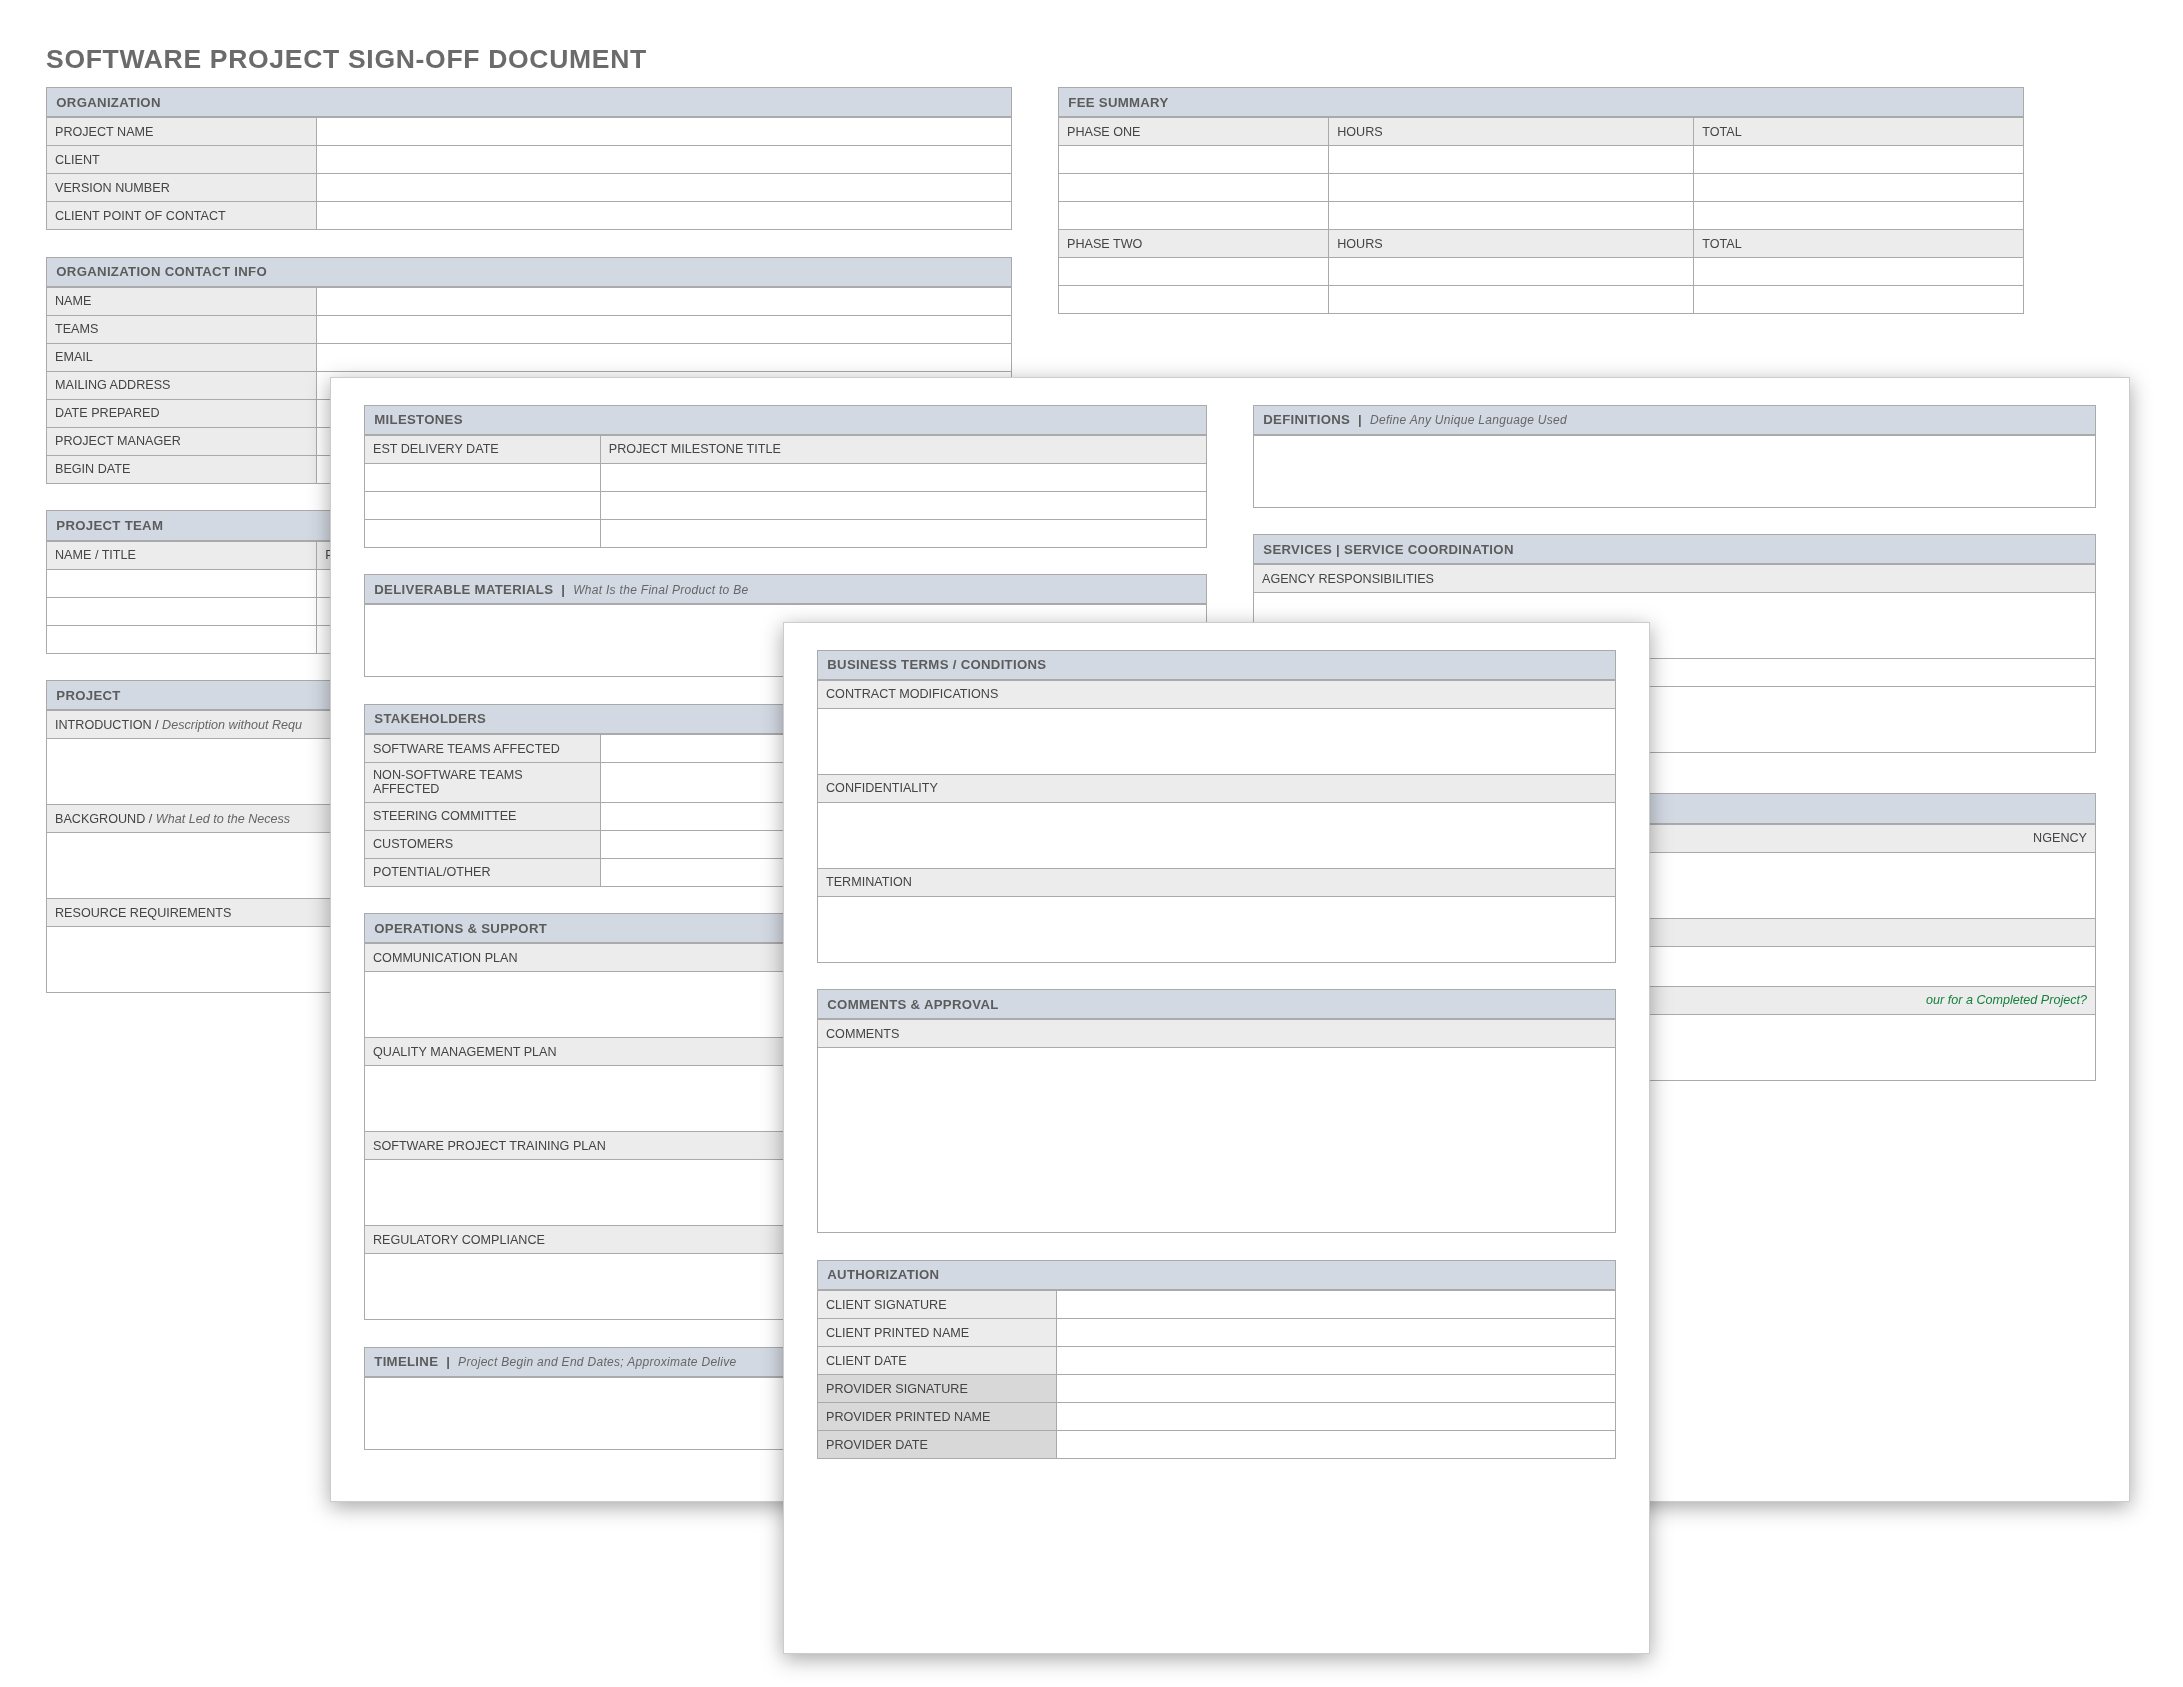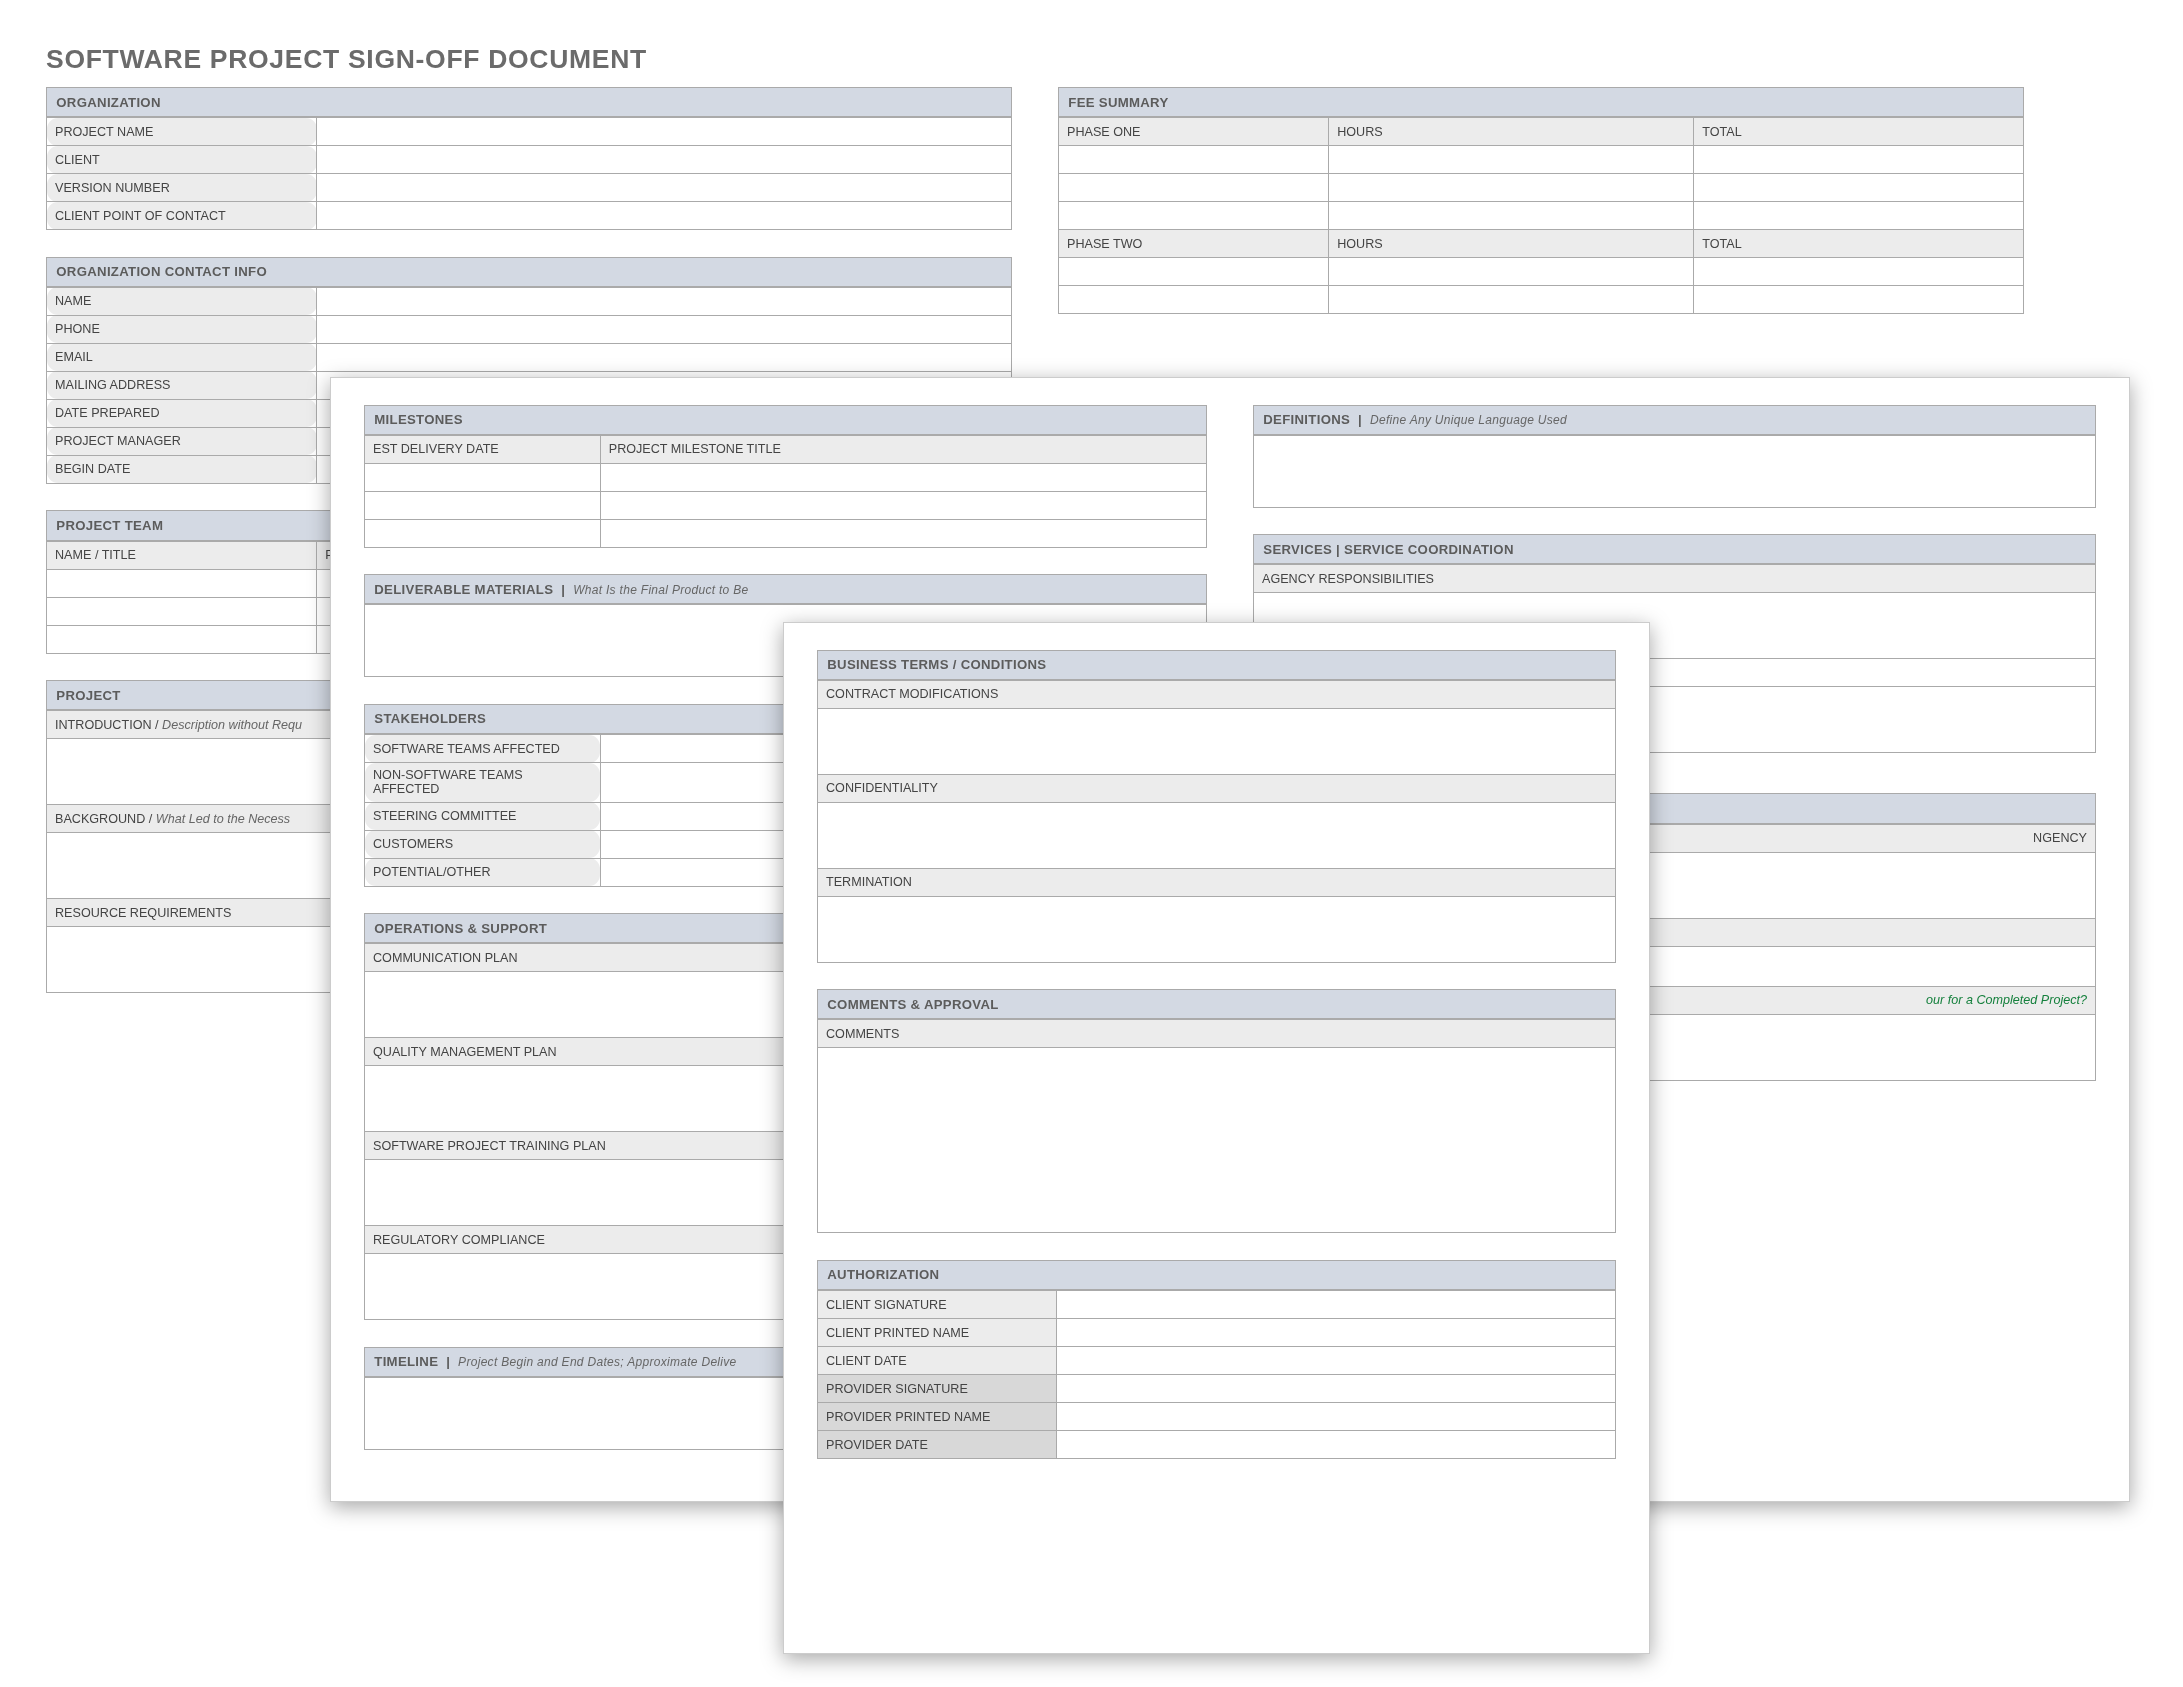--- a/index.html
+++ b/index.html
@@ -56,21 +56,20 @@
     font-size: 12.6px;
     color: #444;
     background: #fff;
     height: 28px;
     text-align: left;
     font-weight: normal;
   }
   table.grid td.label, table.grid th.label {
     background: #ececec;
     width: 28%;
-    border-radius: 11px;
   }
   table.grid th.subhead {
     background: #ececec;
     font-weight: normal;
   }
   table.grid td.sublabel {
     background: #ececec;
   }
   .bigcell {
     border: 0.7px solid #aaa;
@@ -143,21 +142,21 @@
 
       <div class="section">
         <div class="sec-head">ORGANIZATION CONTACT INFO</div>
         <table class="grid">
           <tbody>
               <tr>
                 <td class="label">NAME</td>
                 <td colspan="3"></td>
               </tr>
           <tr>
-                <td class="label">PHONE</td>
+                <td class="label">TEAMS</td>
                 <td colspan="3"></td>
               </tr>
           <tr>
                 <td class="label">EMAIL</td>
                 <td colspan="3"></td>
               </tr>
           <tr>
                 <td class="label">MAILING ADDRESS</td>
                 <td colspan="3"></td>
               </tr>

